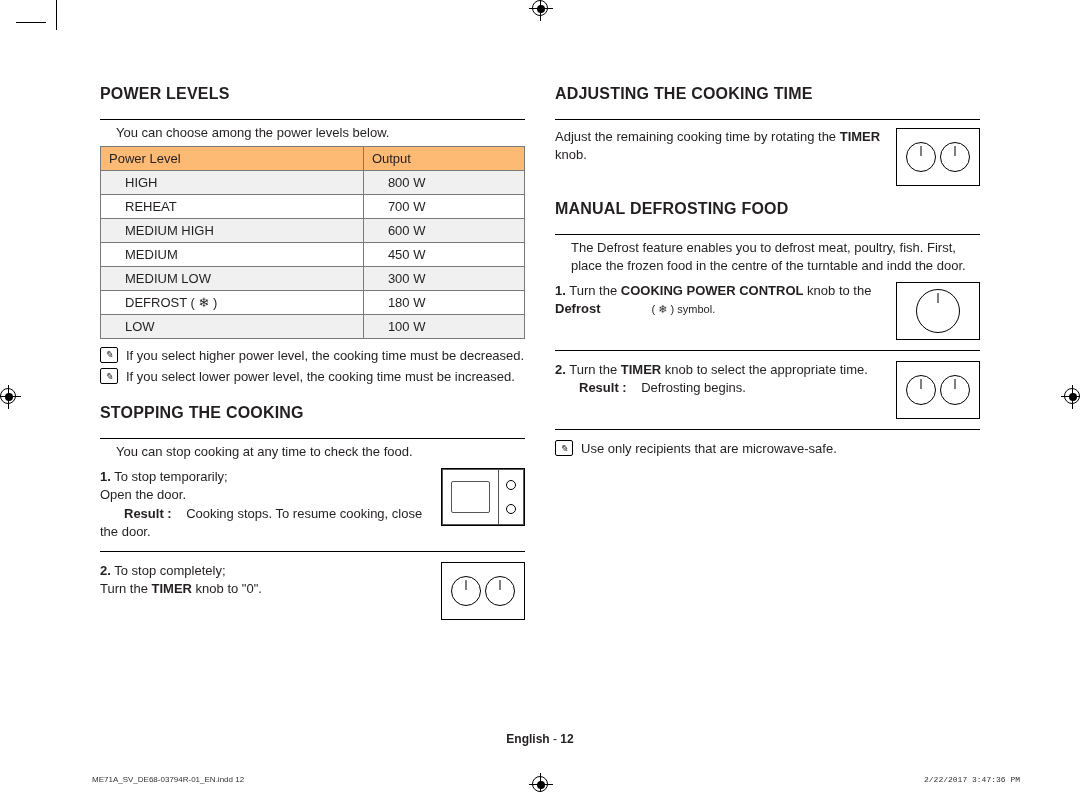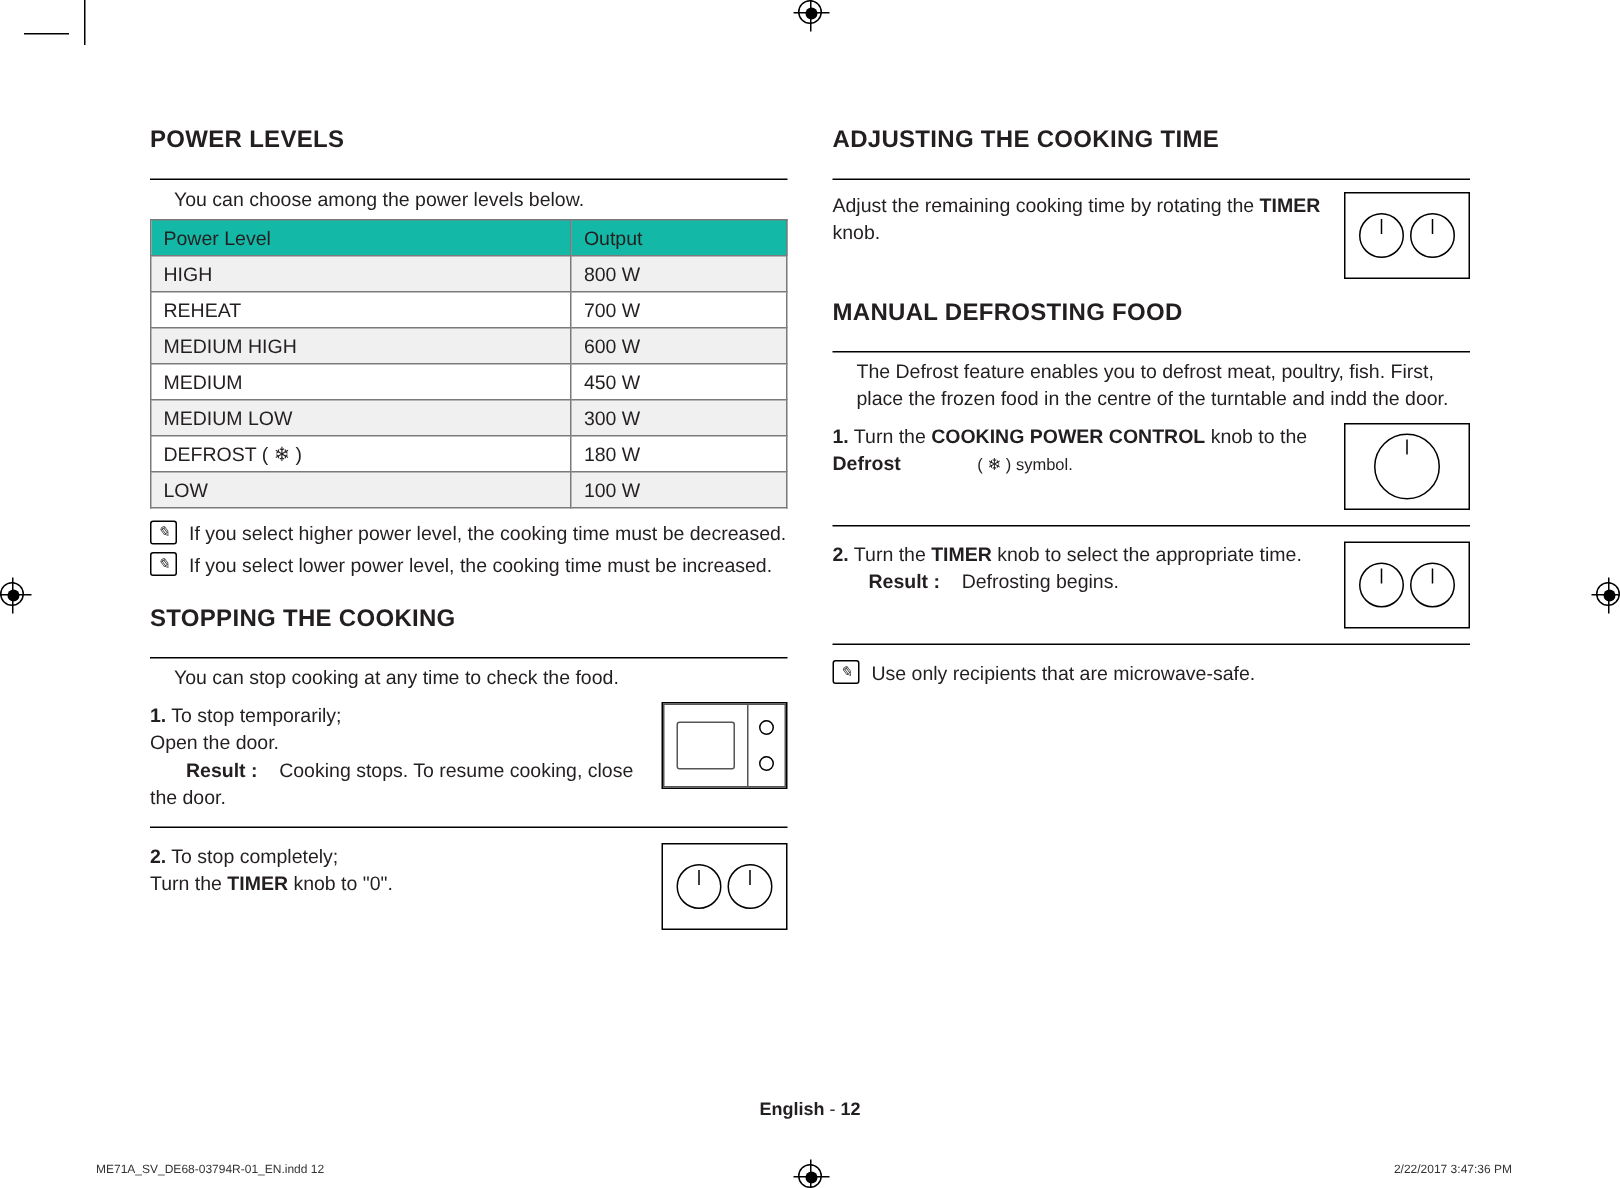--- a/index.html
+++ b/index.html
@@ -18,22 +18,22 @@
   .reg { position:absolute; width:16px; height:16px; border:1px solid #000; border-radius:50%; }
   .reg::before { content:""; position:absolute; left:-4px; top:7px; width:24px; height:1px; background:#000;}
   .reg::after  { content:""; position:absolute; top:-4px; left:7px; height:24px; width:1px; background:#000;}
   .reg-inner { position:absolute; top:4px; left:4px; width:8px; height:8px; background:#000; border-radius:50%;}
 
   .page { display:flex; gap:30px; }
   .col { flex:1; min-width:0; }
   h2 { font-size:16px; font-weight:bold; letter-spacing:0.2px; border-bottom:1px solid #000000; padding-bottom:16px; margin-bottom:4px; text-transform:uppercase; }
   .body-text { font-size:13px; line-height:1.35; margin-bottom:4px;margin-left:16px; }
   table.pl { width:100%; border-collapse:collapse; margin:4px 0 8px 0; font-size:13px; }
-  table.pl th { background:#14b8a6; border:1px solid #7a7a7a; padding:4px 8px; font-weight:normal; text-align:left; }
-  table.pl td { border:1px solid #7a7a7a; padding:4px 8px; }
+  table.pl th { background:#fdba74; border:1px solid #7a7a7a; padding:4px 8px; font-weight:normal; text-align:left; }
+  table.pl td { border:1px solid #7a7a7a; padding:4px 24px; }
   table.pl tr:nth-child(odd) td { background:#f0f0f0; }
   table.pl tr:nth-child(even) td { background:#fff; }
 
   .note-row { display:flex; gap:8px; margin:4px 0; align-items:flex-start; }
   .note-icon { width:18px; height:16px; border:1px solid #000; border-radius:2px; font-size:10px; display:flex; align-items:center; justify-content:center; flex:none; font-style:italic; }
   .note-text { flex:1; font-size:13px; line-height:1.35; }
 
   .step { display:flex; gap:8px; margin-top:8px; }
   .step-text { flex:1; font-size:13px; line-height:1.4; }
   .step-num { font-weight:bold; }
@@ -47,21 +47,21 @@
   .panel-2dial .dial{ width:30px;height:30px; }
   .microwave-fig { width:100%; height:100%; border:1px solid #555; display:flex; }
   .microwave-door { flex:1.4; border-right:1px solid #555; display:flex; align-items:center; justify-content:center; }
   .microwave-window { width:70%; height:60%; border:1px solid #555; border-radius:2px; }
   .microwave-ctrl { flex:0.6; display:flex; flex-direction:column; align-items:center; justify-content:space-around; padding:3px 0;}
   .microwave-ctrl .knob{ width:10px;height:10px;border:1px solid #000;border-radius:50%;}
 
   .section-gap { height:14px; }
   .footer { position:absolute; left:0; bottom:46px; width:100%; text-align:center; font-size:12px; }
   .footer-meta { position:absolute; bottom:8px; font-size:8px; color:#333; }
-  .footer-meta.left{ left:48px;padding-left:16px; } .footer-meta.right{ right:72px; }
+  .footer-meta.left{ left:76px;padding-left:16px; } .footer-meta.right{ right:60px;font-family:Liberation Mono, monospace; }
   .bold { font-weight:bold; }
   .defrost-sym { font-size:11px;padding-left:48px; }
 </style>
 </head>
 <body>
 
 <div class="crop-h" style="top:22px; left:16px;"></div>
 <div class="crop-v" style="top:0px; left:56px;"></div>
 <div class="reg" style="top:0; left:532px;">
     <div class="reg-inner"></div>

